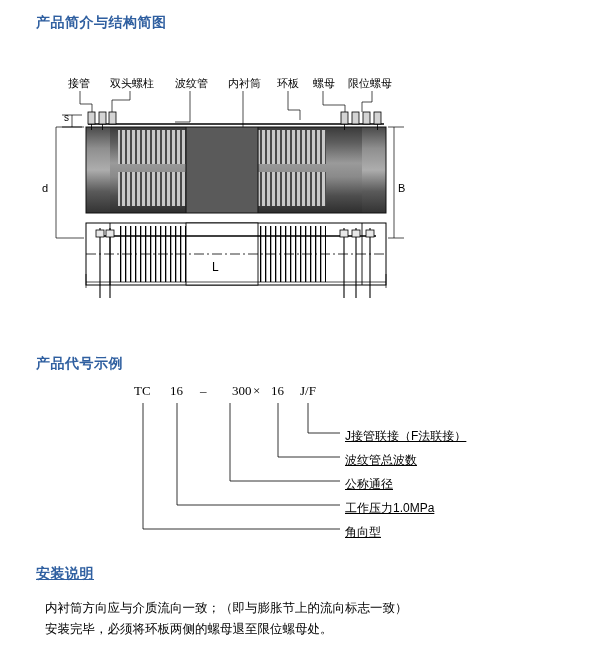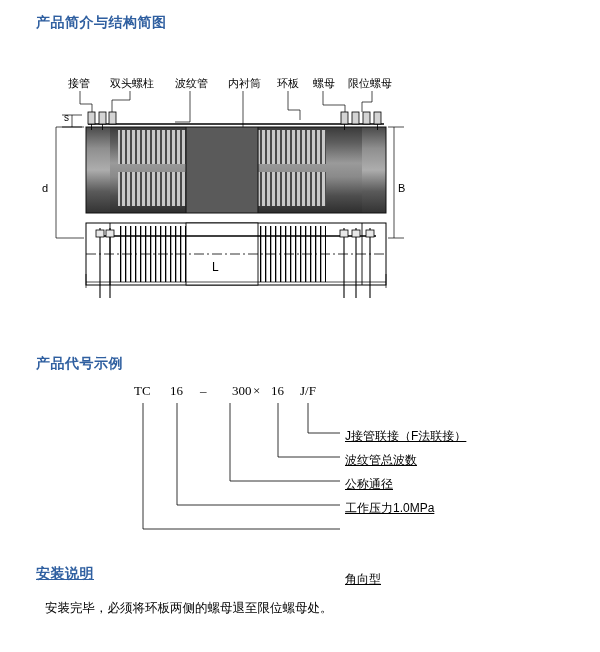--- a/index.html
+++ b/index.html
@@ -251,21 +251,21 @@
   <div class="code-token" style="left:200px; top:8px;">–</div>
   <div class="code-token" style="left:232px; top:8px;text-align:center;">300</div>
   <div class="code-token" style="left:253px; top:8px;">×</div>
   <div class="code-token" style="left:271px; top:8px;">16</div>
   <div class="code-token" style="left:300px; top:8px;">J/F</div>
 
   <div class="code-note" style="left:345px; top:53px;">J接管联接（F法联接）</div>
   <div class="code-note" style="left:345px; top:77px;">波纹管总波数</div>
   <div class="code-note" style="left:345px; top:101px;">公称通径</div>
   <div class="code-note" style="left:345px; top:125px;">工作压力1.0MPa</div>
-  <div class="code-note" style="left:345px; top:149px;margin-top:47px;">角向型</div>
+  <div class="code-note" style="left:345px; top:149px;">角向型</div>
 
   <svg width="600" height="165" viewBox="0 0 600 165" style="position:absolute; left:0; top:0;">
     <g stroke="#000" stroke-width="0.8" fill="none">
 
       <line x1="308" y1="28" x2="308" y2="58"></line>
       <line x1="308" y1="58" x2="340" y2="58"></line>
 
       <line x1="278" y1="28" x2="278" y2="82"></line>
       <line x1="278" y1="82" x2="340" y2="82"></line>
 
@@ -277,14 +277,15 @@
 
       <line x1="143" y1="28" x2="143" y2="154"></line>
       <line x1="143" y1="154" x2="340" y2="154"></line>
     </g>
   </svg>
 </div>
 
 <div class="section-title title-3">安装说明</div>
 
 <div id="install-text">
+  <div>内衬筒方向应与介质流向一致；（即与膨胀节上的流向标志一致）</div>
   <div>安装完毕，必须将环板两侧的螺母退至限位螺母处。</div>
 </div>
 
 </body></html>

